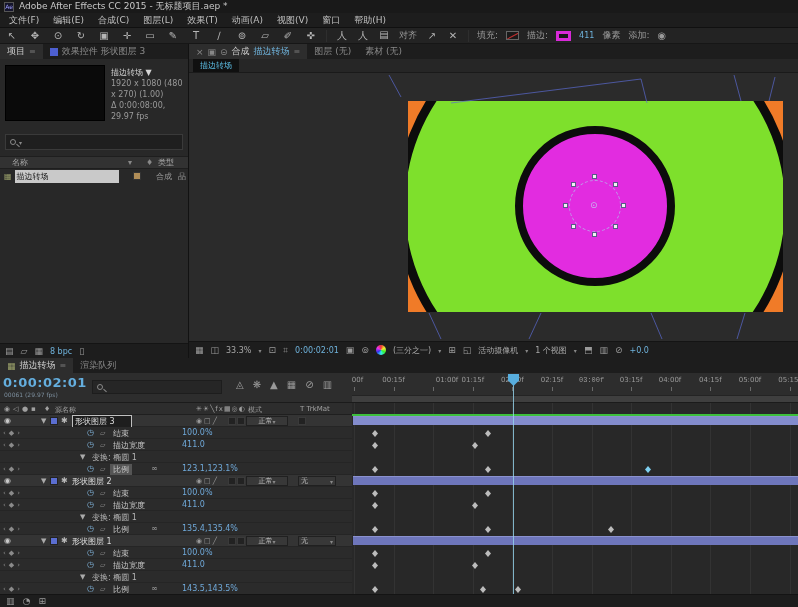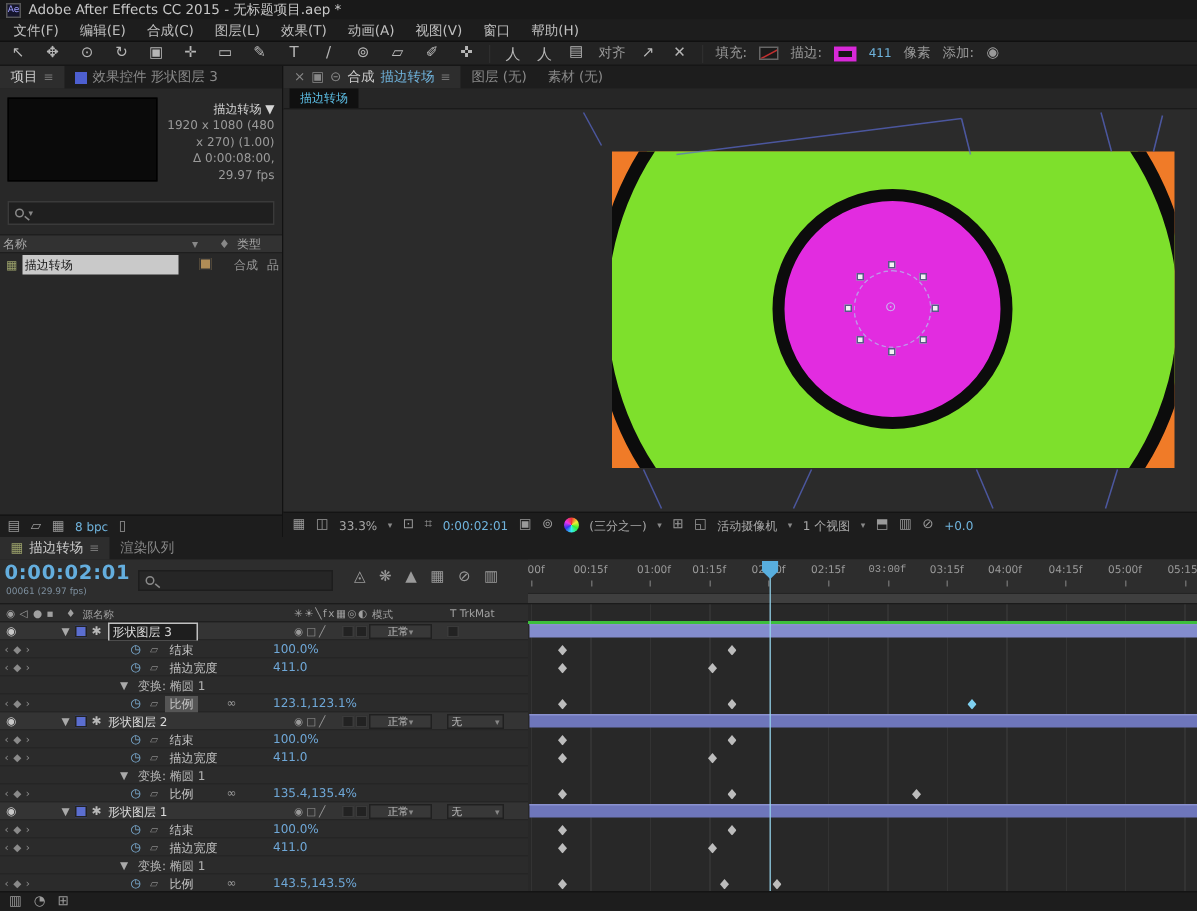--- a/index.html
+++ b/index.html
@@ -24,27 +24,27 @@
   .main { display:flex; height:314px; }
   
   .project { width:189px; background:#282828; border-right:1px solid #121212; display:flex; flex-direction:column; }
   .ptabs, .vtabs, .ttabs { height:15px; background:#1d1d1d; display:flex; align-items:stretch; font-size:9px; }
   .tab { display:flex; align-items:center; gap:4px; padding:0 7px; color:#8a8a8a; }
   .tab.active { background:#2d2d2d; color:#cccccc; }
   .tab .menu-glyph { color:#777; font-size:8px; }
   .blue-sq { width:8px; height:8px; background:#4d5fd0; display:inline-block; }
   .pinfo { display:flex; gap:6px; padding:6px 5px 4px 5px; }
   .thumb { width:100px; height:56px; background:#0a0a0a; border:1px solid #000; flex:0 0 auto; }
-  .pinfo .txt { font-size:8px; line-height:11px; color:#9a9a9a; padding-top:2px;text-align:right; }
+  .pinfo .txt { font-size:8px; line-height:11px; color:#9a9a9a; padding-top:2px; }
   .pinfo .txt .cname { color:#d6d6d6; }
   .psearch { height:16px; margin:8px 5px 6px 5px; background:#1f1f1f; border:1px solid #3a3a3a; display:flex; align-items:center; padding:0 4px; gap:3px; }
   .mag { width:6px; height:6px; border:1px solid #8a8a8a; border-radius:50%; position:relative; flex:0 0 auto; }
   .mag:after { content:""; position:absolute; left:5px; top:5px; width:4px; height:1px; background:#8a8a8a; transform:rotate(40deg); }
   .plist-head { height:13px; background:#323232; border-top:1px solid #1e1e1e; border-bottom:1px solid #1e1e1e; display:flex; align-items:center; font-size:8px; color:#a8a8a8; position:relative; }
-  .plist-head .h-name { margin-left:2px; }
+  .plist-head .h-name { margin-left:12px; }
   .plist-head .h-sort { position:absolute; left:128px; color:#888; }
   .plist-head .h-tag { position:absolute; left:146px; color:#888; }
   .plist-head .h-type { position:absolute; left:158px; }
   .prow { height:14px; display:flex; align-items:center; font-size:8px; position:relative; }
   .prow .comp-ico { margin-left:4px; color:#9aa06a; font-size:8px; }
   .prow .namebox { margin-left:3px; background:#c9c9c9; color:#141414; padding:1px 2px; width:104px; }
   .prow .label-sw { position:absolute; left:133px; width:8px; height:8px; background:#b08d57; border:1px solid #333; }
   .prow .ptype { position:absolute; left:156px; color:#999; }
   .prow .net-ico { position:absolute; left:178px; color:#9a9a9a; font-size:8px; }
   .pfill { flex:1; }
@@ -328,21 +328,21 @@
         <span>⊘</span>
         <span>▥</span>
       </div>
     </div>
     <div class="ruler" id="ruler">
       <div class="workarea"></div>
     <span class="rlabel" style="left: 2px;">0:00f</span>
         <div class="rtick" style="left: 2px;"></div>
         <span class="rlabel" style="left: 41.6px;">00:15f</span>
         <div class="rtick" style="left: 41.6px;"></div>
-        <span class="rlabel" style="left: 84px;">01:00f</span>
+        <span class="rlabel" style="left: 95px;">01:00f</span>
         <div class="rtick" style="left: 81.2px;"></div>
         <span class="rlabel" style="left: 120.8px;">01:15f</span>
         <div class="rtick" style="left: 120.8px;"></div>
         <span class="rlabel" style="left: 160.4px;">02:00f</span>
         <div class="rtick" style="left: 160.4px;"></div>
         <span class="rlabel" style="left: 200px;">02:15f</span>
         <div class="rtick" style="left: 200px;"></div>
         <span class="rlabel" style="left: 239.6px; font-family: Liberation Mono, monospace;">03:00f</span>
         <div class="rtick" style="left: 239.6px;"></div>
         <span class="rlabel" style="left: 279.2px;">03:15f</span>

